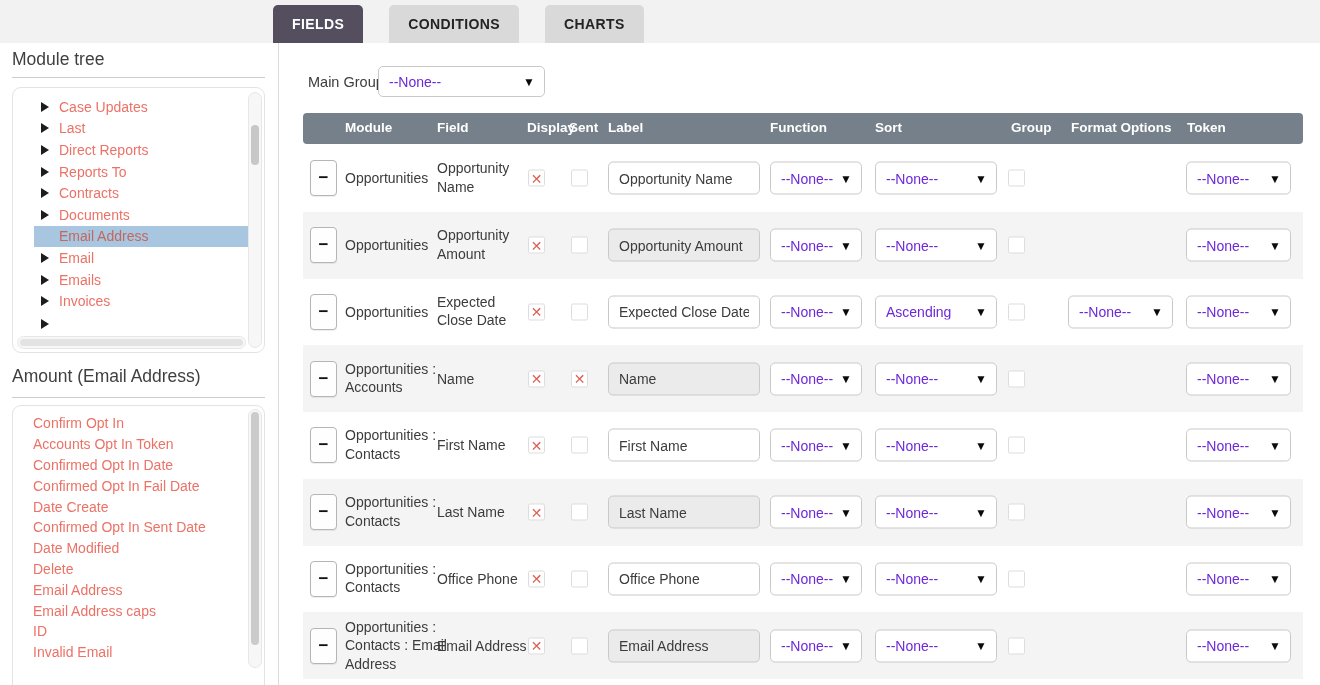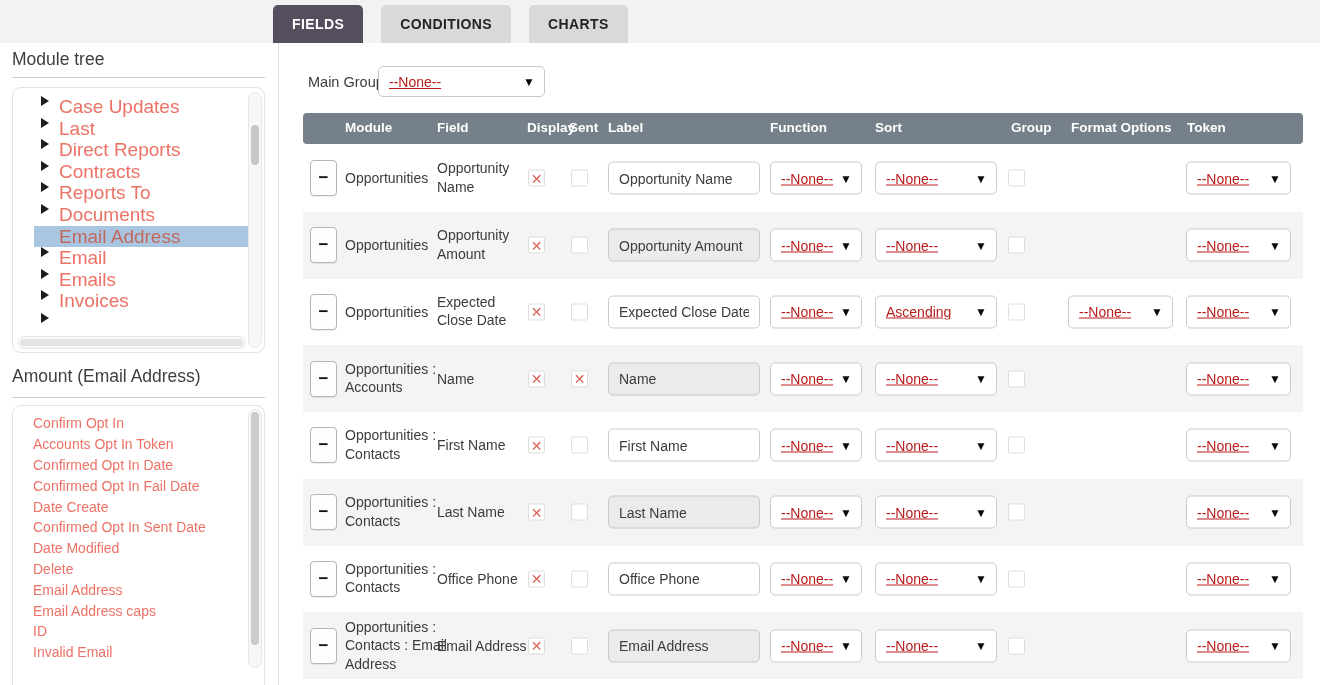--- a/index.html
+++ b/index.html
@@ -3,38 +3,38 @@
 <meta charset="utf-8">
 <style>
   * { margin:0; padding:0; box-sizing:border-box; }
   html,body { width:1320px; height:685px; overflow:hidden; background:#ffffff;
     font-family:"Liberation Sans","DejaVu Sans",sans-serif; color:#3c3c3c; }
   .abs { position:absolute; }
   #stage { position:relative; width:1320px; height:685px; }
 
   
   .topstrip { left:0; top:0; width:1320px; height:43px; background:#f2f2f3; }
-  .tabbar { left:273px; top:5px; height:38px; display:flex; gap:18px; }
+  .tabbar { left:273px; top:5px; height:38px; display:flex; gap:26px; }
   .tab { height:38px; display:flex; align-items:center; padding:0 19px;
     font-size:14px; font-weight:700; letter-spacing:.4px; color:#232323;
     background:#d9d9d9; border-radius:5px 5px 0 0; cursor:pointer; }
   .tab.active { background:#544e5e; color:#ffffff; }
 
   .vdivider { left:278px; top:43px; width:1px; height:642px; background:#dcdcdc; }
 
   
   .side-title { left:12px; font-size:17.5px; color:#3f3f3f; }
   .side-hr { left:12px; width:253px; height:1px; background:#cccccc; }
   .listbox { left:12px; width:253px; background:#ffffff; border:1px solid #e3e3e3;
     border-radius:9px; overflow:hidden; }
   #tree-box { top:87px; height:266px; }
   #fields-box { top:405px; height:309px; }
   ul.plain { list-style:none; }
   .tree-list { padding-top:8px; width:236px; }
-  .tree-item { display:flex; height:21.6px; font-size:19px;
+  .tree-item { display:flex; align-items:center; height:21.6px; font-size:14px;
     color:#ec7266; cursor:pointer; padding-left:28px; white-space:nowrap; }
   .tree-item .tri { width:0; height:0; border-left:8px solid #1d1d1d;
     border-top:5.5px solid transparent; border-bottom:5.5px solid transparent;
     margin-right:10px; flex:0 0 auto; }
   .tree-item.selected { background:#a9c6e0; margin-left:21px; padding-left:25px;
     color:#c2685e; }
   .tree-item.partial { margin-top:1px; }
   .fields-list { padding-top:7px; width:236px; }
   .field-item { display:flex; align-items:center; height:20.8px; font-size:14px;
     color:#ec7266; cursor:pointer; padding-left:20px; white-space:nowrap; }
@@ -54,22 +54,22 @@
   #fields-htrack { width:229px; }
 
   
   .main-group-label { left:308px; top:74px; font-size:14.5px; color:#3c3c3c; }
   .mg-select { left:378px; top:66px; width:167px; height:31px; }
 
   
   .select { position:absolute; background:#fff; border:1px solid #c9c9c9;
     border-radius:5px; display:flex; align-items:center; padding:0 9px 0 10px;
     cursor:pointer; }
-  .select-value { flex:1 1 auto; font-size:14px; color:#b91c1c; white-space:nowrap;
-    overflow:hidden;text-decoration:underline; }
+  .select-value { flex:1 1 auto; font-size:14px; color:#6d28d9; white-space:nowrap;
+    overflow:hidden; }
   .caret { flex:0 0 auto; font-size:12px; color:#0a0a0a; margin-left:5px; }
   .caret::after { content:"▼"; }
 
   .cb { position:absolute; width:17px; height:17px; background:#ffffff;
     border:1px solid #ddd; border-radius:2px; display:flex; align-items:center;
     justify-content:center; cursor:pointer; }
   .cb.checked::after { content:"✕"; color:#dd6256; font-size:14px; font-weight:900;
     line-height:1; }
 
   
@@ -127,25 +127,25 @@
         <li class="tree-item">
           <span class="tri"></span>
           <span>Last</span>
         </li>
         <li class="tree-item">
           <span class="tri"></span>
           <span>Direct Reports</span>
         </li>
         <li class="tree-item">
           <span class="tri"></span>
+          <span>Reports To</span>
+        </li>
+        <li class="tree-item">
+          <span class="tri"></span>
           <span>Contracts</span>
-        </li>
-        <li class="tree-item">
-          <span class="tri"></span>
-          <span>Reports To</span>
         </li>
         <li class="tree-item">
           <span class="tri"></span>
           <span>Documents</span>
         </li>
         <li class="tree-item selected">
           <span>Email Address</span>
         </li>
         <li class="tree-item">
           <span class="tri"></span>

